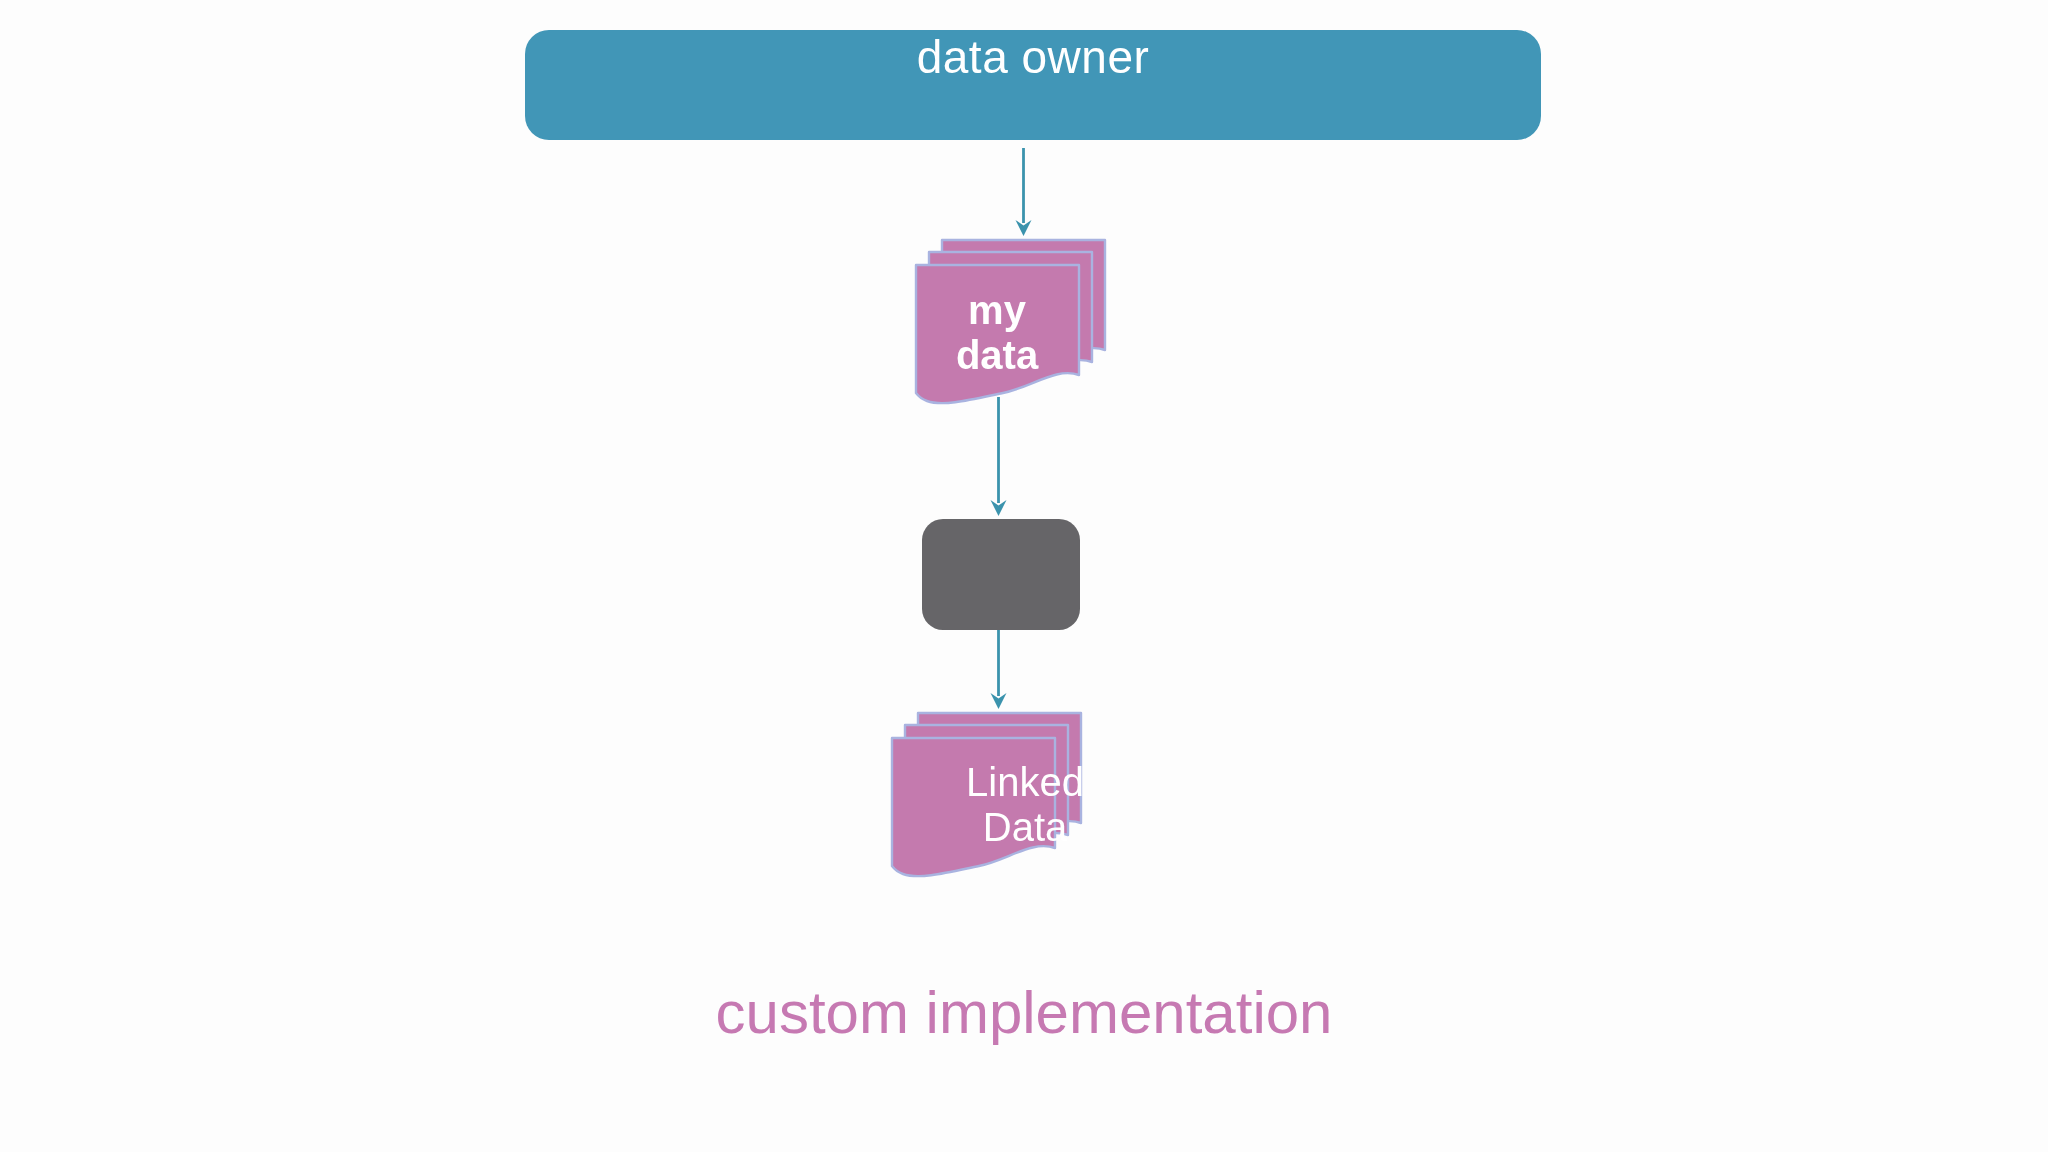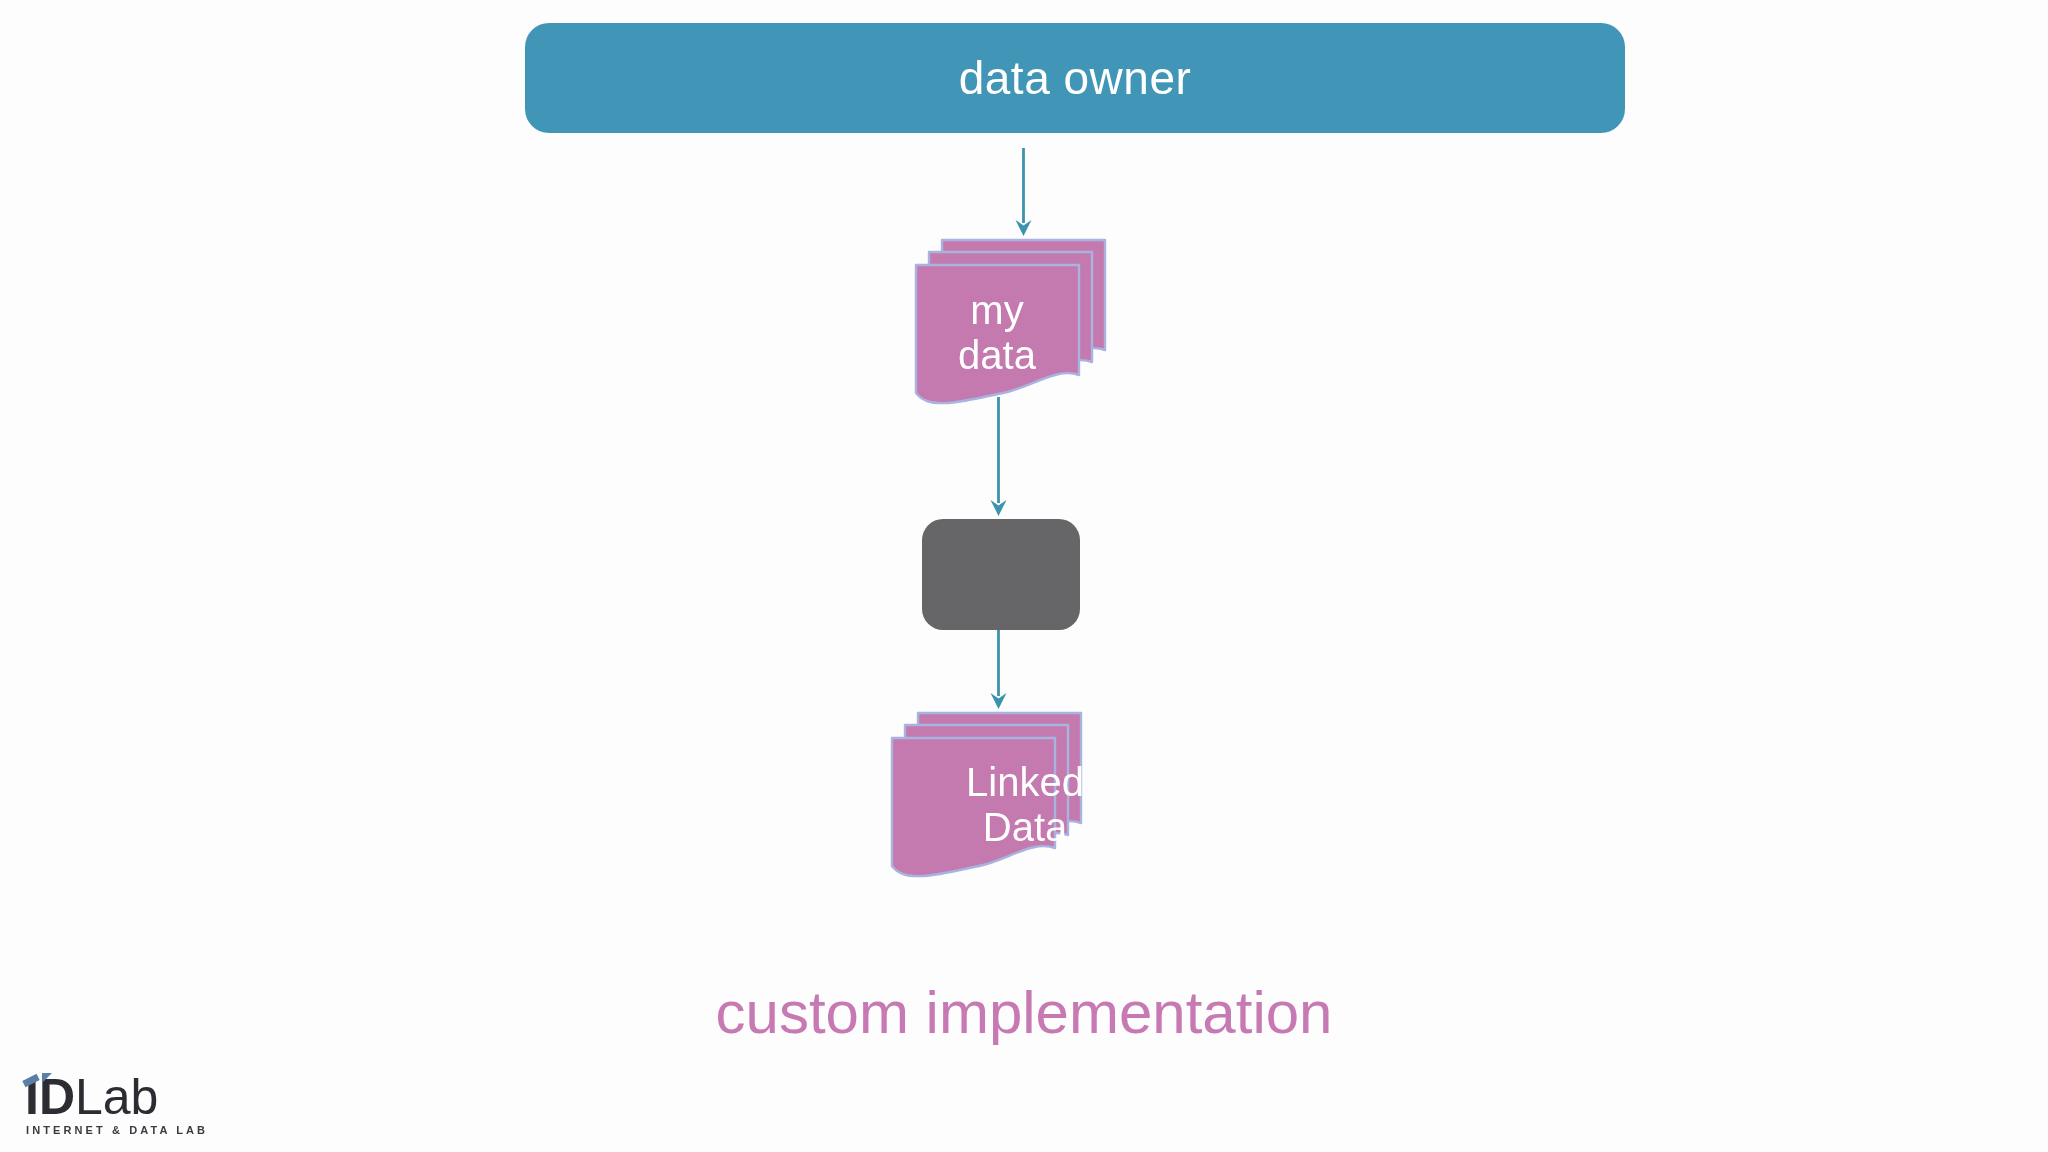--- a/index.html
+++ b/index.html
@@ -7,36 +7,36 @@
     --process-gray:#666568; --arrow-teal:#3b93ad; --caption-pink:#c679b2;
     --logo-dark:#2d2c33; --logo-blue:#5b7ea6; --subtitle-dark:#3a3a40;
   }
   *{margin:0;padding:0;box-sizing:border-box;}
   body{font-family:"Liberation Sans",sans-serif;background:#e9e9e9;}
   .stage{
     position:relative;width:2048px;height:1152px;background:var(--background);
     overflow:hidden;
   }
   .node-owner{
-    position:absolute;left:525px;top:23px;width:1100px;height:110px;
+    position:absolute;left:525px;top:30px;width:1016px;height:110px;
     background:var(--node-teal);border-radius:24px;
-    display:flex;align-items:center;justify-content:center;
+    display:flex;align-items:flex-start;justify-content:center;
   }
   .node-owner .label{
     color:#ffffff;font-size:46px;letter-spacing:0.5px;
   }
   .arrows{position:absolute;left:0;top:0;width:2048px;height:1152px;pointer-events:none;}
   .docs-svg{position:absolute;overflow:visible;}
   .docs-my{left:915px;top:239px;}
   .docs-linked{left:891px;top:712px;}
   .doc-label{
     position:absolute;width:162px;text-align:center;color:#ffffff;
     font-size:40px;line-height:1.12;white-space:pre-line;
   }
-  .doc-label.my{left:916px;top:288px;}
+  .doc-label.my{left:916px;top:288px;font-weight:bold;}
   .doc-label.linked{left:944px;top:760px;}
   .node-process{
     position:absolute;left:922px;top:519px;width:158px;height:111px;
     background:var(--process-gray);border-radius:21px;
   }
   .caption{
     position:absolute;left:0;top:978px;width:2048px;text-align:center;
     color:var(--caption-pink);font-size:60px;letter-spacing:0px;
   }
   .logo{position:absolute;left:25px;top:1072px;width:180px;height:70px;}
@@ -100,20 +100,14 @@
       <use href="#docShape" transform="translate(27,1)"></use>
       <use href="#docShape" transform="translate(14,13)"></use>
       <use href="#docShape" transform="translate(1,26)"></use>
     </g>
   </svg>
   <div class="doc-label linked">Linked
 Data</div>
 
   <div class="caption">custom implementation</div>
 
-  <div class="logo">
-    <div class="logo-accent-i"></div>
-    <div class="logo-accent-d"></div>
-    <div class="logo-word"><span class="bold">ID</span><span class="light">Lab</span></div>
-    <div class="logo-subtitle">INTERNET &amp; DATA LAB</div>
-  </div>
 
 </div>
 
 </body></html>

